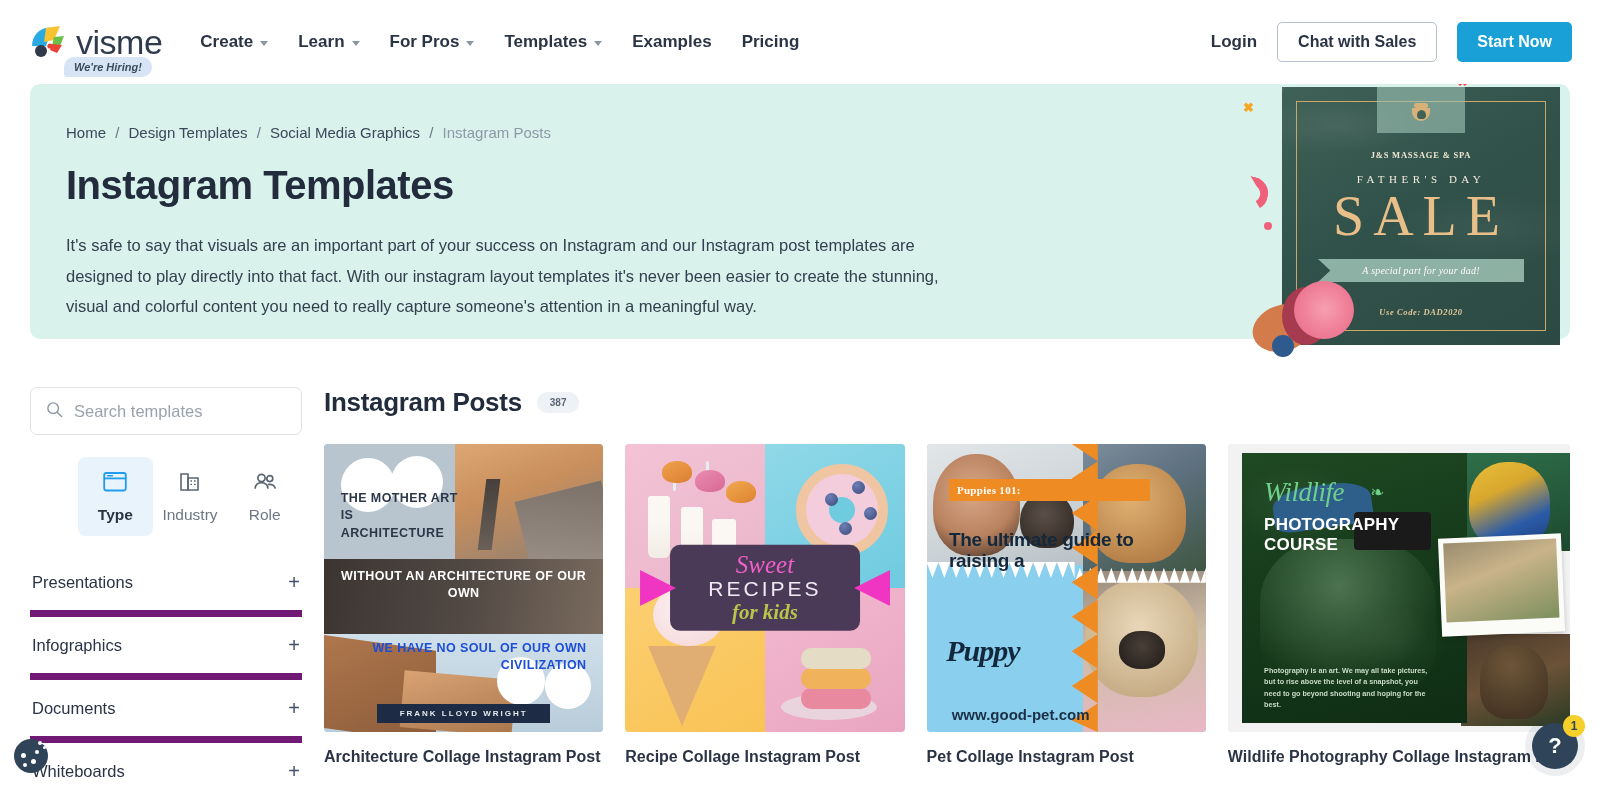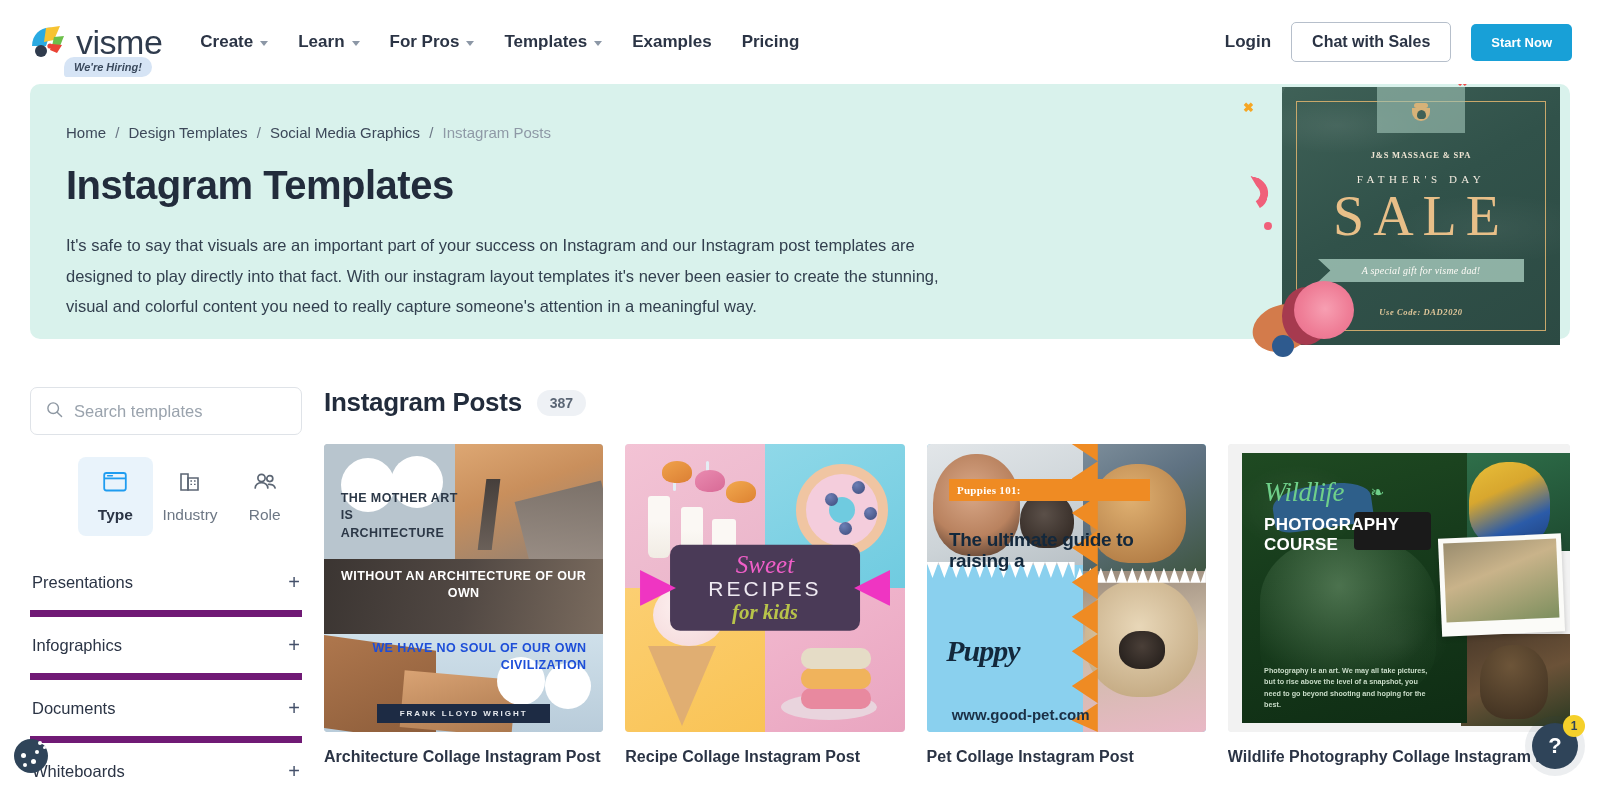--- a/index.html
+++ b/index.html
@@ -52,21 +52,21 @@
   .header-right { margin-left: auto; display: flex; align-items: center; gap: 20px; }
   .login-link { font-size: 17px; font-weight: 600; color: #2b3445; cursor: pointer; }
   .btn-outline {
     border: 1px solid #b6bfcb; background: #fff; color: #2b3445;
     font-size: 16px; font-weight: 600; padding: 10px 20px;
     border-radius: 5px; cursor: pointer;
     font-family: "Liberation Sans", sans-serif;
   }
   .btn-primary {
     border: none; background: #18a0d7; color: #fff;
-    font-size: 13px; font-weight: 600; padding: 11px 20px;
+    font-size: 16px; font-weight: 600; padding: 11px 20px;
     border-radius: 5px; cursor: pointer;
     font-family: "Liberation Sans", sans-serif;
   }
 
   
   .hero-outer { padding: 0 30px; position: relative; }
   .hero {
     position: relative;
     background: #d9f2ec;
     border-radius: 10px;
@@ -220,21 +220,21 @@
     padding: 18px 2px; border-bottom: 7px solid #701a75; cursor: pointer;
   }
   .filter-row .name { font-size: 16.5px; color: #2b3445; }
   .filter-row .plus { font-size: 20px; color: #44506a; line-height: 1; }
 
   
   .main { flex: 1; min-width: 0; }
   .main-head { display: flex; align-items: center; gap: 15px; margin-bottom: 26px; }
   .main-head h2 { font-size: 26px; font-weight: 700; color: #222c3c; letter-spacing: -0.3px; }
   .count-badge {
-    background: #eef1f5; color: #5b6675; font-size: 14px; font-weight: 600;
+    background: #eef1f5; color: #5b6675; font-size: 10px; font-weight: 600;
     padding: 5px 13px; border-radius: 13px;
   }
 
   .grid { display: grid; grid-template-columns: repeat(4, 1fr); gap: 22px; }
   .card { cursor: pointer; }
   .card-thumb {
     width: 100%; height: 288px; border-radius: 4px;
     overflow: hidden; position: relative; background: #e8eaed;
   }
   .card-title {
@@ -541,21 +541,21 @@
           <div class="spa-icon">
             <div class="spa-top"></div>
             <div class="spa-bowl"></div>
             <div class="spa-drop"></div>
           </div>
         </div>
         <div class="tpl-brand">J&amp;S MASSAGE &amp; SPA</div>
         <div class="tpl-fathers">FATHER'S DAY</div>
         <div class="tpl-sale">SALE</div>
         <div class="tpl-ribbon">
-          <span>A special gift for visme dad!</span>
+          <span>A special part for your dad!</span>
         </div>
         <div class="tpl-code">Use Code: DAD2020</div>
       </div>
 
       <i class="deco blob-orange"></i>
       <i class="deco blob-navy"></i>
       <i class="deco blob-maroon"></i>
       <i class="deco blob-pink"></i>
     </div>
 

